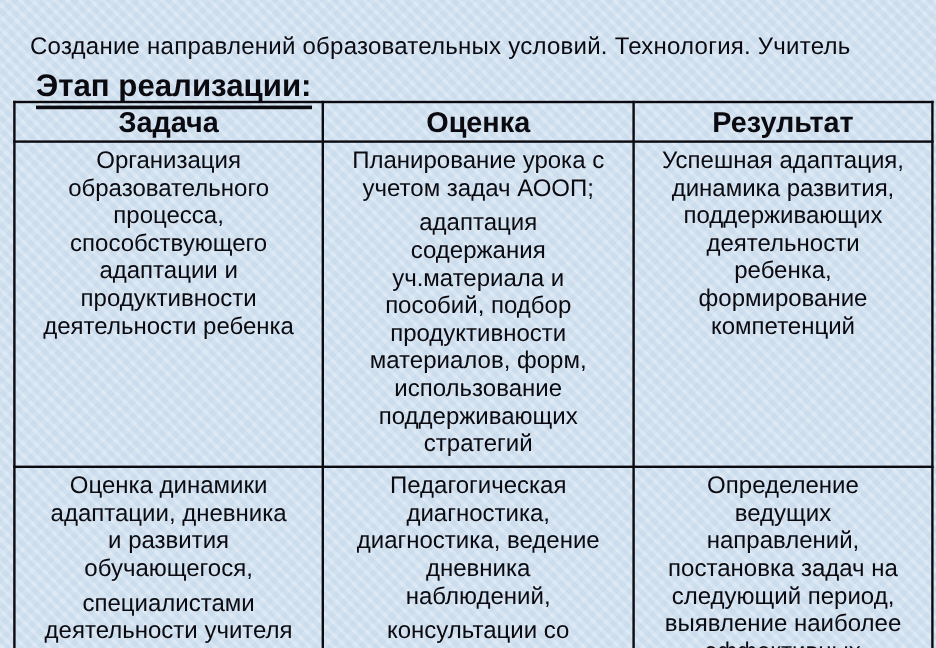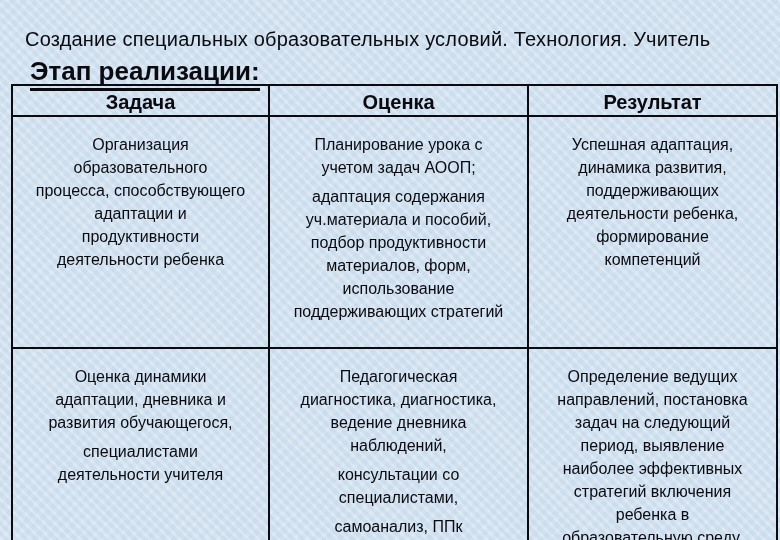--- a/index.html
+++ b/index.html
@@ -43,38 +43,38 @@
     border-collapse: collapse;
     table-layout: fixed;
   }
   .stage-table th, .stage-table td {
     border: 2px solid #0a0a10;
     vertical-align: top;
     text-align: center;
   }
   .stage-table th {
     height: 31px;
-    font-size: 20px;
+    font-size: 24px;
     font-weight: bold;
     padding: 3px 4px 0;
     vertical-align: middle;
   }
   .stage-table td {
-    font-size: 16px;
+    font-size: 20px;
     line-height: 23px;
-    padding: 16px 22px 0;
+    padding: 4px 22px 0;
   }
   .stage-table td p { margin: 0 0 6px; }
   tr.row-1 { height: 232px; }
   tr.row-2 { height: 250px; }
 </style>
 </head>
 <body>
 
-<div class="slide-title">Создание специальных образовательных условий. Технология. Учитель</div>
+<div class="slide-title">Создание направлений образовательных условий. Технология. Учитель</div>
 
 <div class="slide-subtitle">
   <span>Этап реализации:</span>
 </div>
 
 <table class="stage-table">
   <colgroup>
     <col style="width:257px">
     <col style="width:259px">
     <col style="width:249px">

